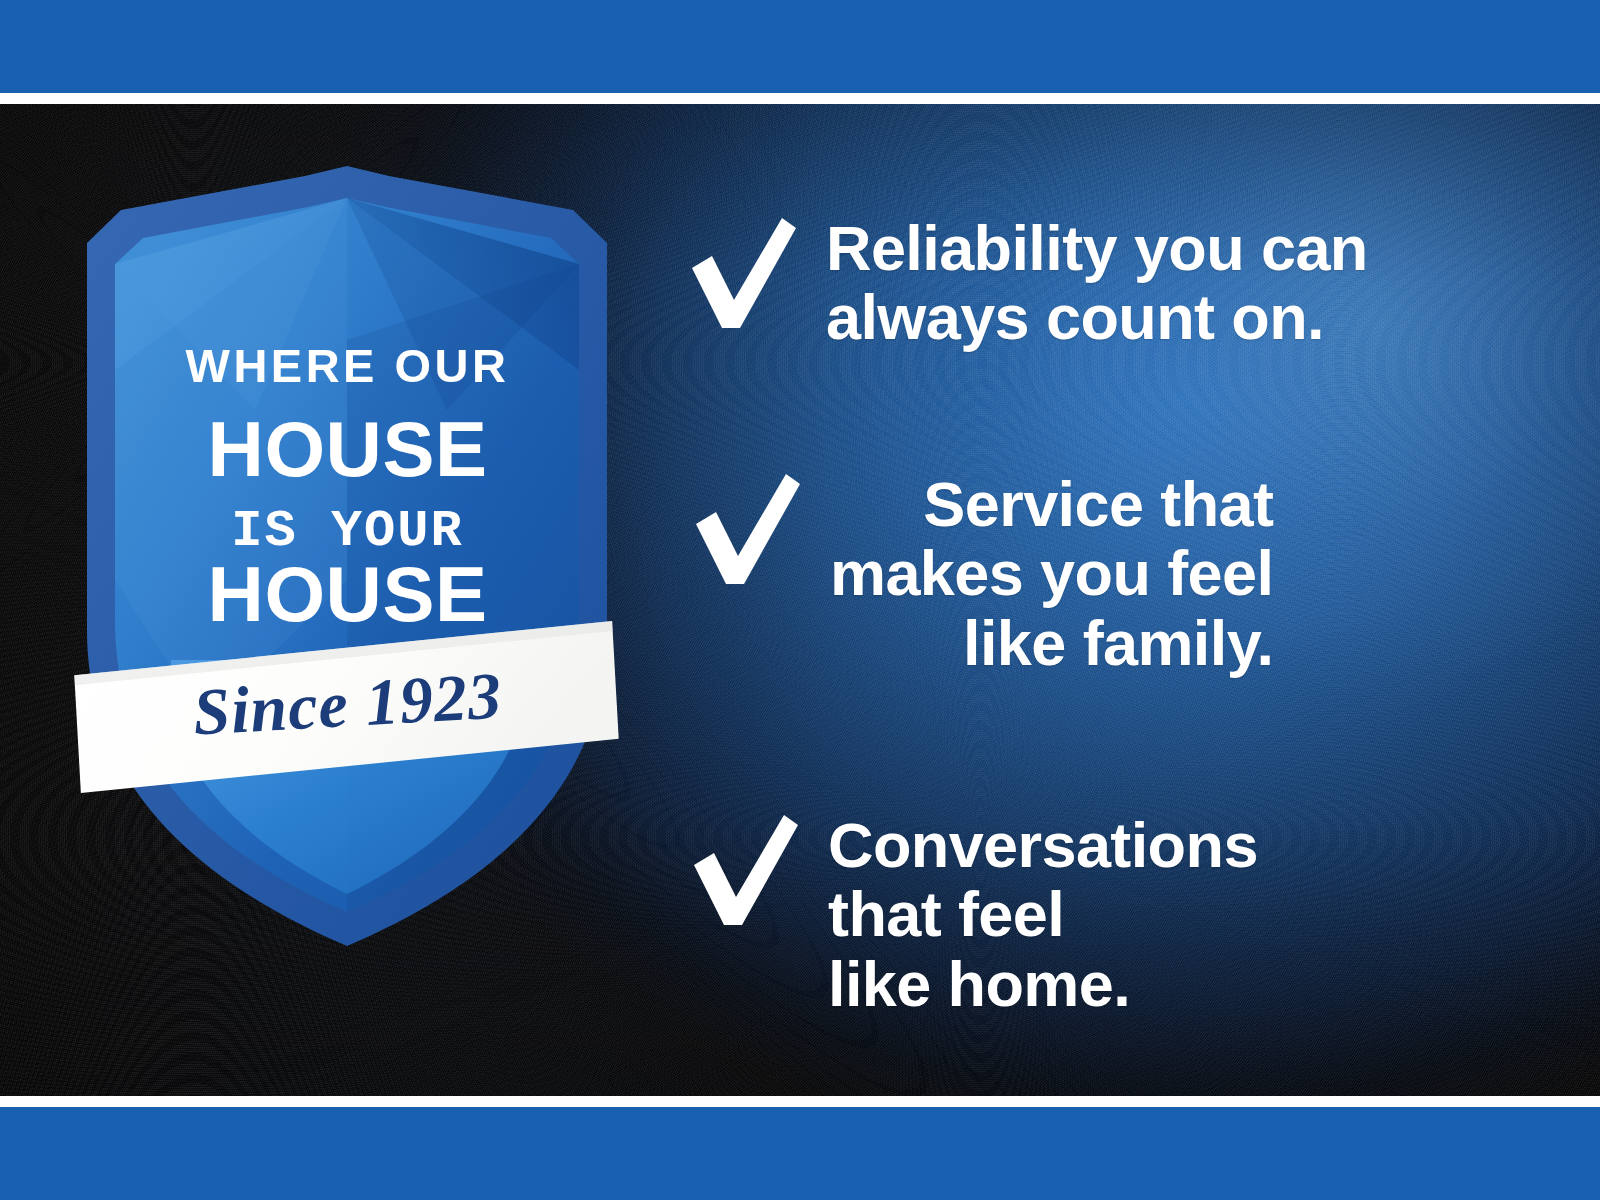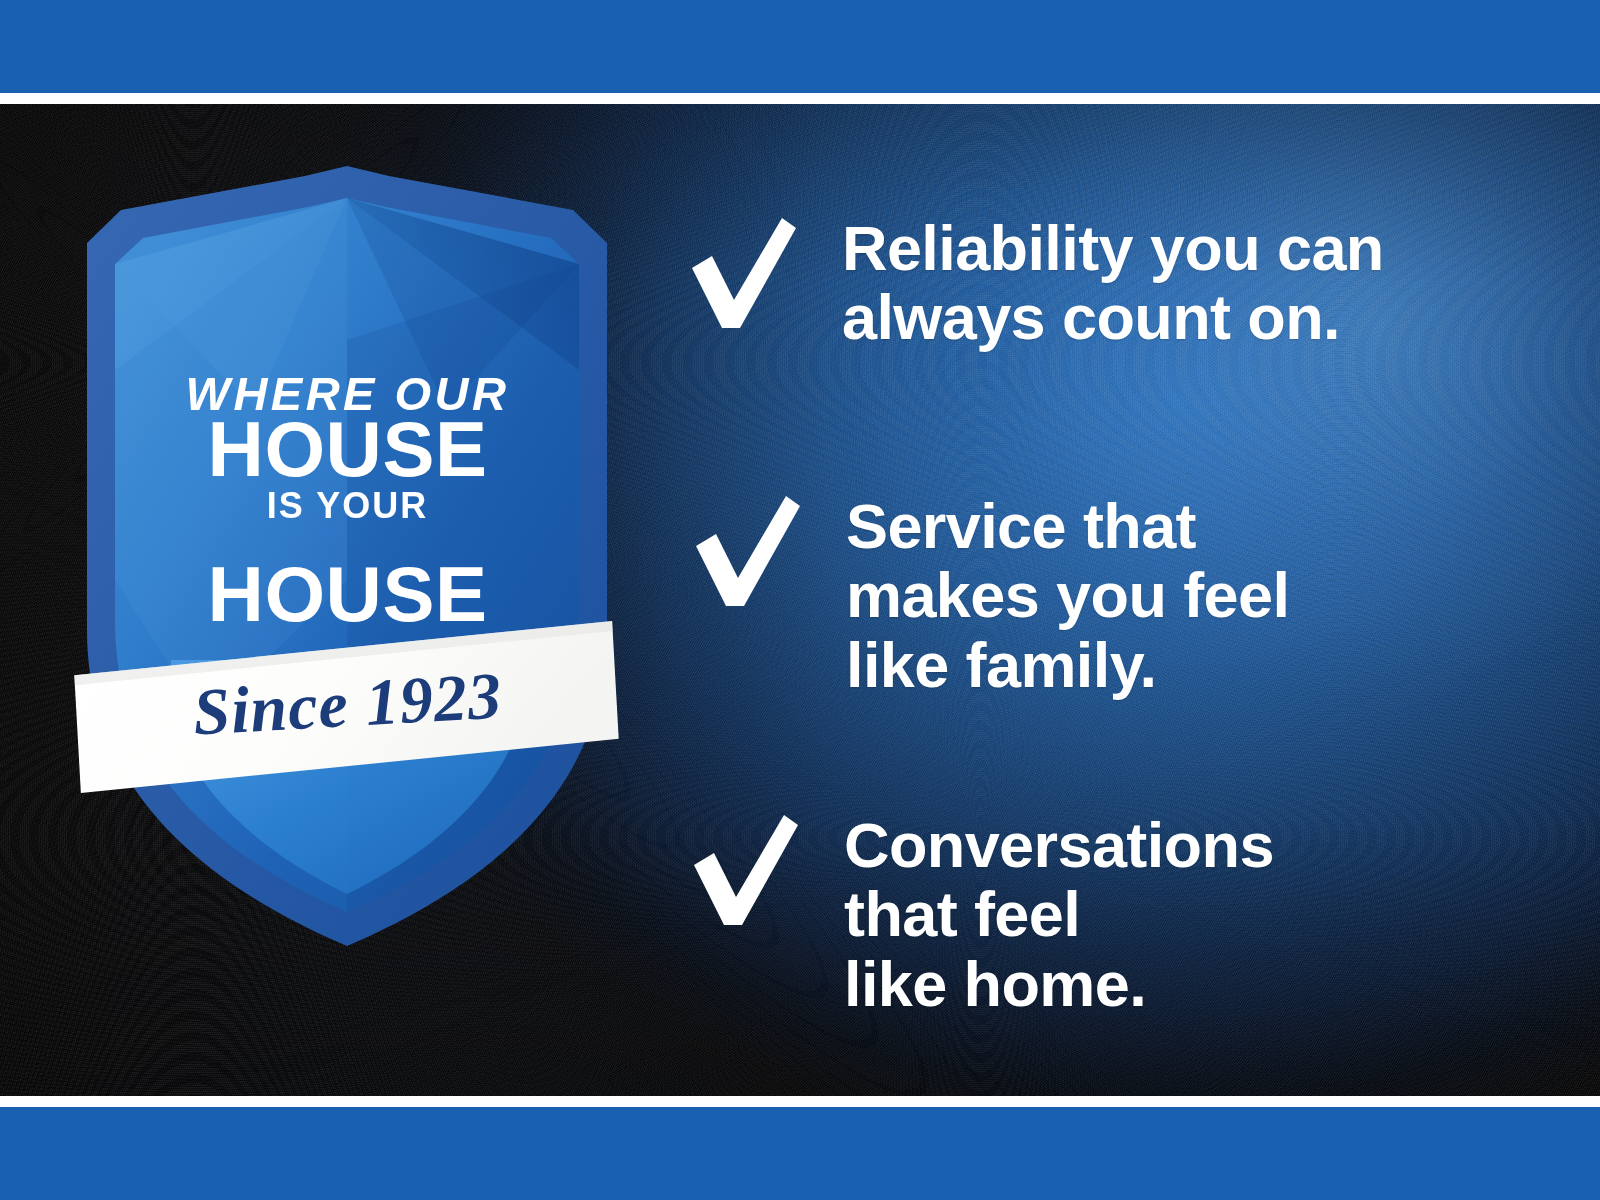--- a/index.html
+++ b/index.html
@@ -126,23 +126,23 @@
     width: 545px;
     text-align: center;
     color: #ffffff;
     font-family: "Liberation Sans", sans-serif;
     font-weight: 700;
     letter-spacing: 0.5px;
     text-transform: uppercase;
     line-height: 1;
     user-select: none;
   }
-  .sl-1 { top: 210px; font-size: 47px; letter-spacing: 3.5px; font-style: italic; }
+  .sl-1 { top: 182px; font-size: 47px; letter-spacing: 3.5px; }
   .sl-2 { top: 250px; font-size: 78px; letter-spacing: 0.5px; }
-  .sl-3 { top: 328px; font-size: 36px; letter-spacing: 2px; }
+  .sl-3 { top: 346px; font-size: 52px; letter-spacing: 2px; font-family: Liberation Mono, monospace; }
   .sl-4 { top: 395px; font-size: 78px; letter-spacing: 0.5px; }
 
   .ribbon-text {
     position: absolute;
     left: 0;
     top: 506px;
     width: 545px;
     text-align: center;
     color: #1c3d7a;
     font-family: "Liberation Serif", serif;
@@ -160,24 +160,24 @@
     position: absolute;
     left: 670px;
     top: 104px;
     width: 900px;
     height: 992px;
   }
   .bullet {
     position: absolute;
     display: flex;
     align-items: flex-start;
-    gap: 44px;
+    gap: 28px;
   }
   .bullet-1 { top: 110px;  left: 8px;  }
-  .bullet-2 { top: 388px;  left: 12px; }
+  .bullet-2 { top: 366px;  left: 12px; text-align: right; }
   .bullet-3 { top: 670px;  left: 10px; margin-top: 37px; }
 
   .check-icon {
     flex: 0 0 auto;
     width: 120px;
     height: 118px;
     margin-top: 2px;
   }
   .check-icon svg { display: block; width: 100%; height: 100%; }
 

